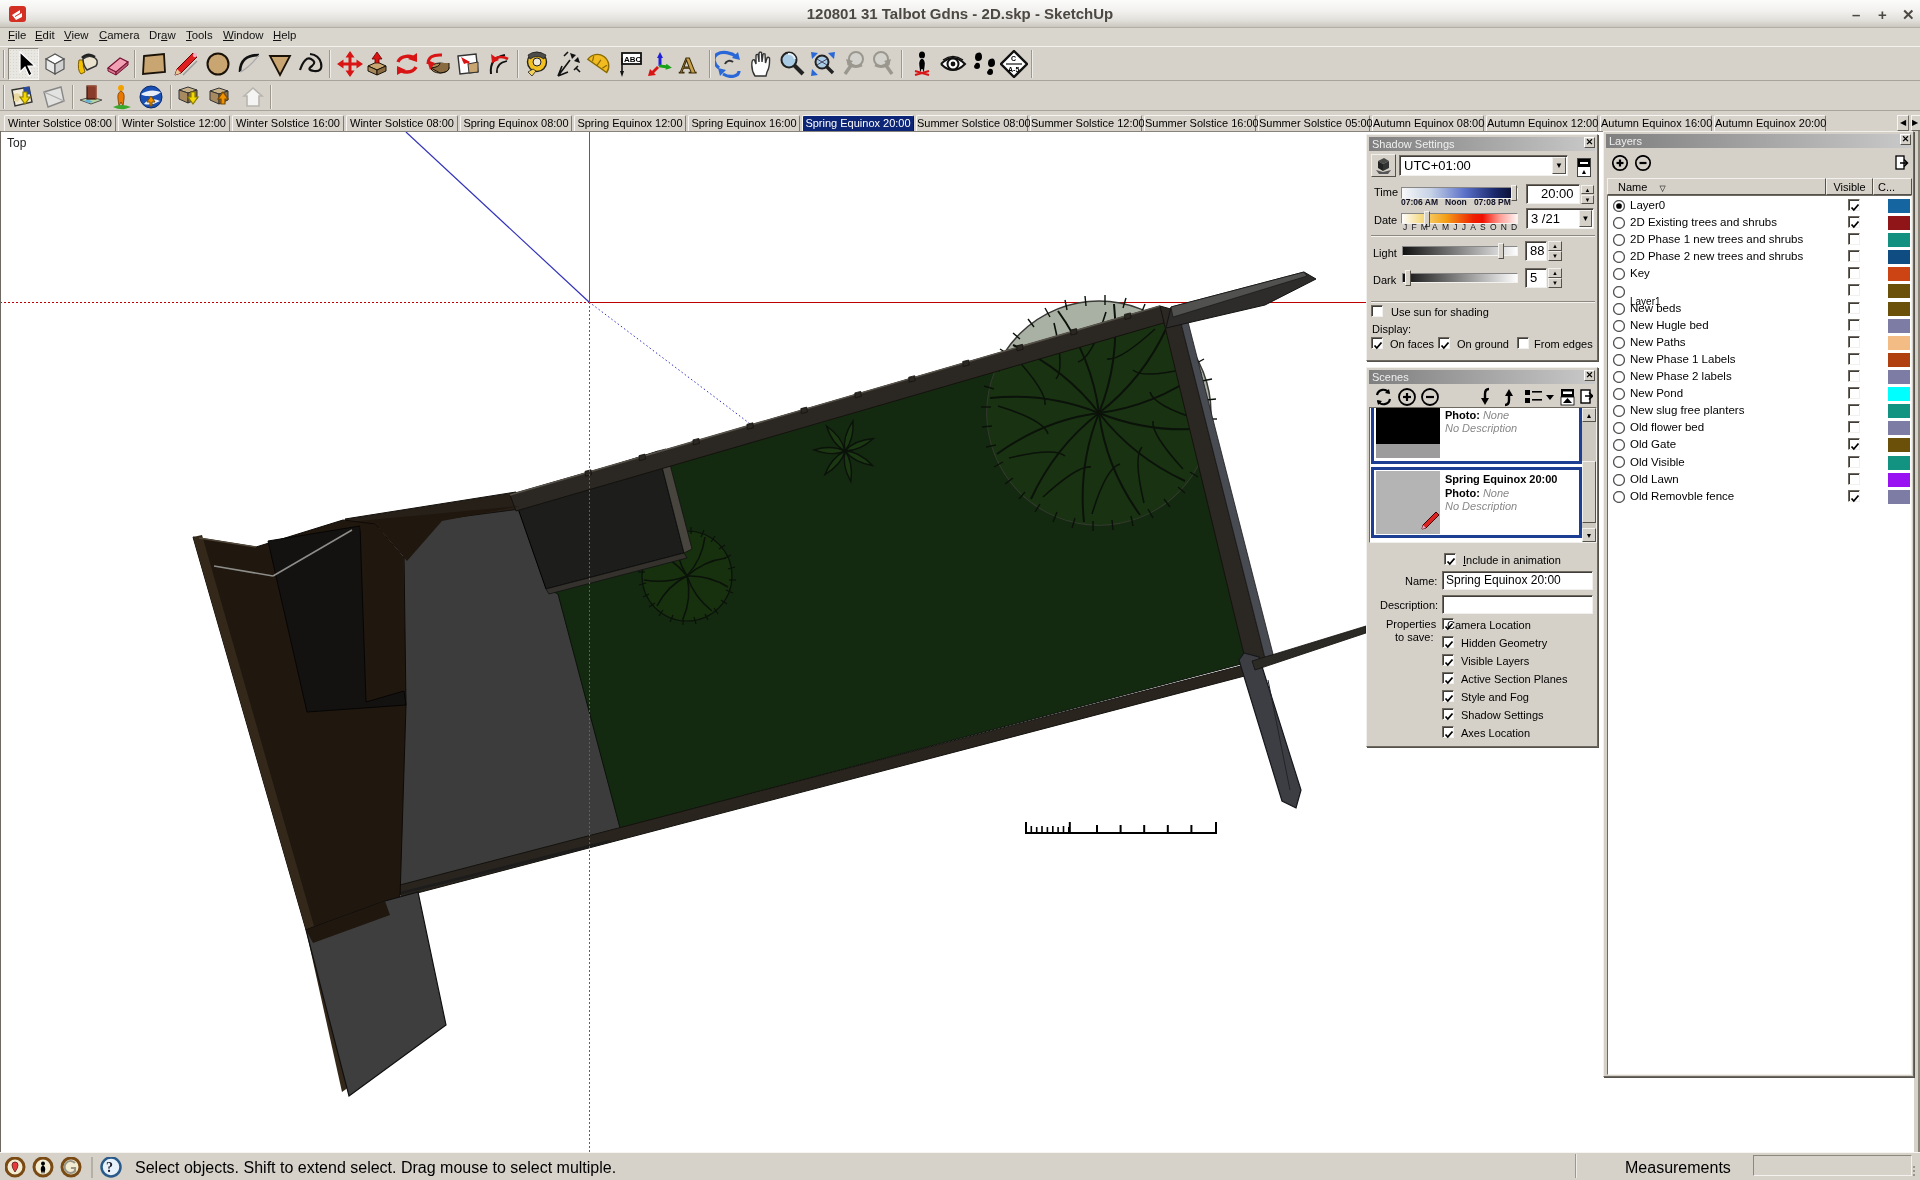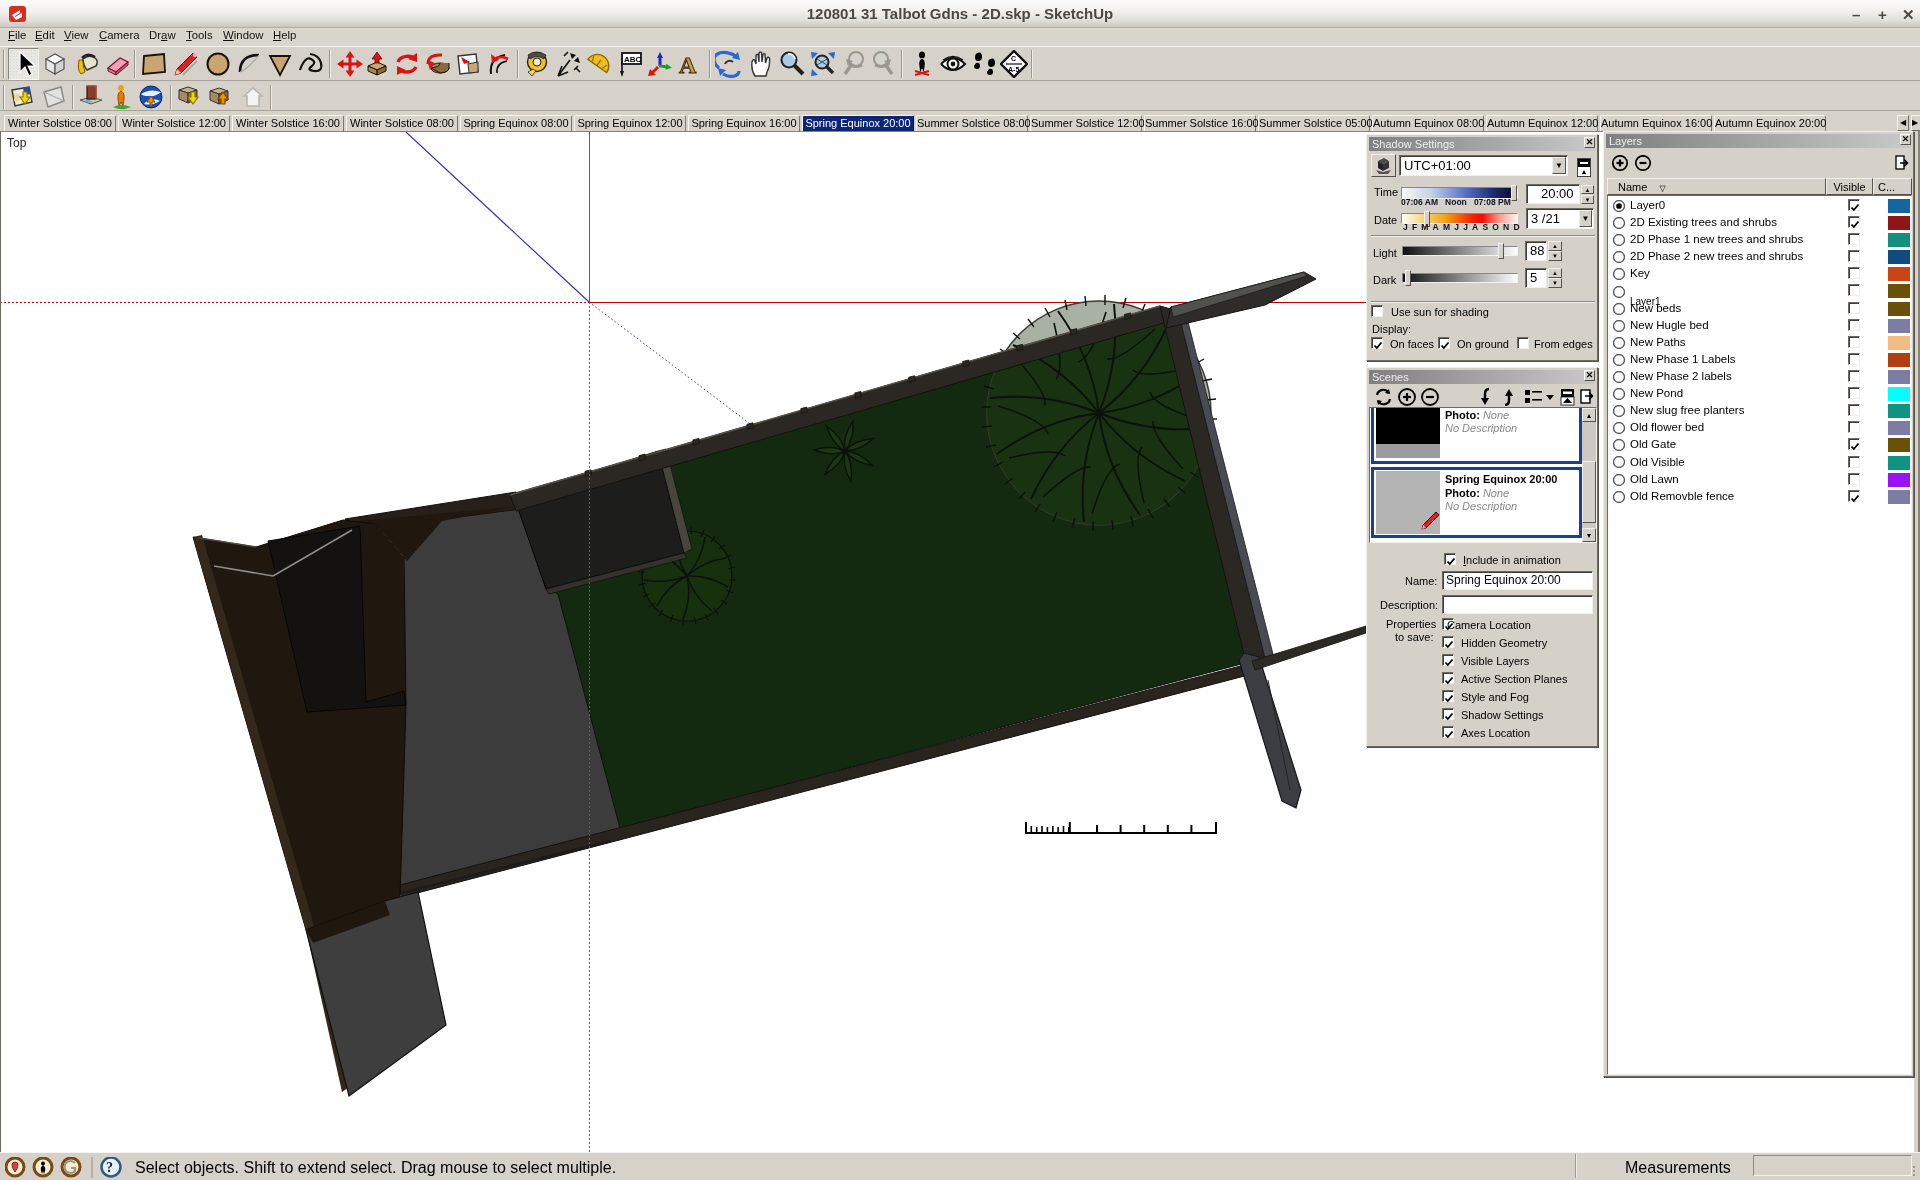--- a/index.html
+++ b/index.html
@@ -521,21 +521,21 @@
 <div class="lbl" style="left:7px;top:51px">Time</div>
 <div class="abs" style="left:34px;top:52px;width:117px;height:12px;border:1px solid #888;border-bottom-color:#f4f2ee;border-right-color:#f4f2ee;background:linear-gradient(to right,#f8f8f8,#c6d2e6 25%,#5a70c8 55%,#1c2a6e 80%,#0a0e2e 97%)"></div>
 <div class="abs" style="left:144px;top:50px;width:6px;height:16px;background:#d5d1c9;border:1px solid;border-color:#f4f2ee #55524c #55524c #f4f2ee"></div>
 <div class="abs" style="left:34px;top:62px;font-size:8.5px;font-weight:bold;color:#101024;letter-spacing:0px">07:06 AM&nbsp;&nbsp;&nbsp;Noon&nbsp;&nbsp;&nbsp;07:08 PM</div>
 <div class="fld" style="left:159px;top:49px;width:54px;height:20px;line-height:18px;padding-left:14px;font-size:13px">20:00</div>
 <div class="rbtn" style="left:214px;top:50px;width:13px;height:9px;font-size:6px;text-align:center;line-height:8px">▲</div>
 <div class="rbtn" style="left:214px;top:60px;width:13px;height:9px;font-size:6px;text-align:center;line-height:8px">▼</div>
 <div class="lbl" style="left:7px;top:79px">Date</div>
 <div class="abs" style="left:34px;top:78px;width:117px;height:11px;border:1px solid #888;border-bottom-color:#f4f2ee;border-right-color:#f4f2ee;background:linear-gradient(to right,#fdfdfd,#f5d87c 18%,#f4a018 38%,#ee2000 62%,#f01000 70%,#ff9c94 85%,#fdf3f2)"></div>
 <div class="abs" style="left:57px;top:76px;width:6px;height:16px;background:#d5d1c9;border:1px solid;border-color:#f4f2ee #55524c #55524c #f4f2ee"></div>
-<div class="abs" style="left:36px;top:87px;font-size:8.5px;font-weight:bold;color:#101018;letter-spacing:4.2px">JFMAMJJASOND</div>
+<div class="abs" style="left:36px;top:87px;font-size:8.5px;font-weight:normal;color:#101018;letter-spacing:4.2px">JFMAMJJASOND</div>
 <div class="fld" style="left:159px;top:73px;width:68px;height:21px;line-height:19px;padding-left:4px;font-size:13px">3 /21</div>
 <div class="rbtn" style="left:212px;top:75px;width:13px;height:17px;font-size:8px;text-align:center;line-height:16px">▼</div>
 <div class="etch" style="left:4px;top:100px;width:224px"></div>
 <div class="lbl" style="left:6px;top:112px">Light</div>
 <div class="abs" style="left:35px;top:111px;width:116px;height:10px;border:1px solid #888;border-bottom-color:#f4f2ee;border-right-color:#f4f2ee;background:linear-gradient(to right,#111,#fdfdfd)"></div>
 <div class="abs" style="left:131px;top:108px;width:6px;height:16px;background:#d5d1c9;border:1px solid;border-color:#f4f2ee #55524c #55524c #f4f2ee"></div>
 <div class="fld" style="left:158px;top:106px;width:22px;height:20px;line-height:18px;padding-left:4px;font-size:13px">88</div>
 <div class="rbtn" style="left:181px;top:106px;width:14px;height:10px;font-size:6px;text-align:center;line-height:9px">▲</div>
 <div class="rbtn" style="left:181px;top:116px;width:14px;height:10px;font-size:6px;text-align:center;line-height:9px">▼</div>
 <div class="lbl" style="left:6px;top:139px">Dark</div>

